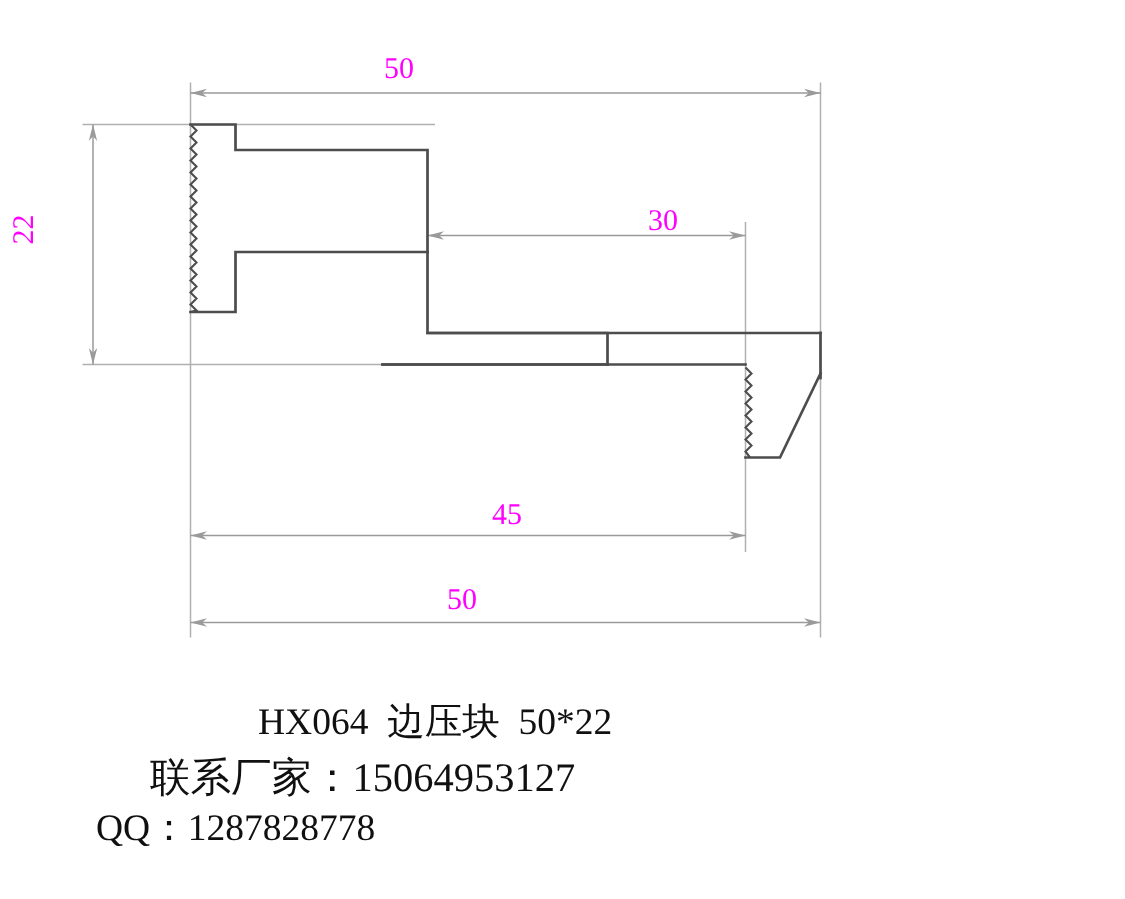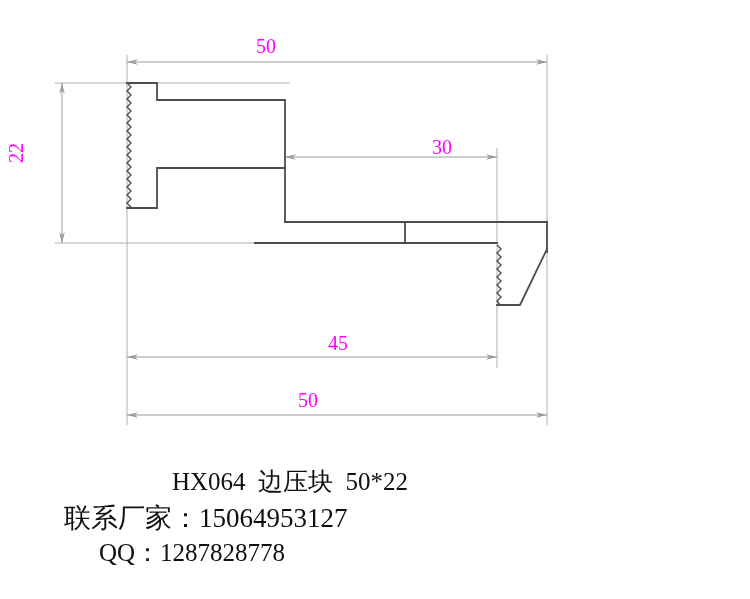--- a/index.html
+++ b/index.html
@@ -34,26 +34,26 @@
     white-space: pre;
     font-family: "Liberation Serif", "DejaVu Serif", serif;
   }
   .caption-title {
     font-size: 25px;
     padding-left: 172px;
     line-height: 34px;
   }
   .caption-contact {
     font-size: 27px;
-    padding-left: 64px;
+    padding-left: 100px;
     line-height: 38px;
   }
   .caption-qq {
     font-size: 25px;
-    padding-left: 99px;
+    padding-left: 64px;
     line-height: 32px;
   }
   .dim-text {
     position: absolute;
     color: #ff00ff;
     font-family: "Liberation Serif", "DejaVu Serif", serif;
     font-size: 20px;
     line-height: 28px;
     white-space: pre;
   }

